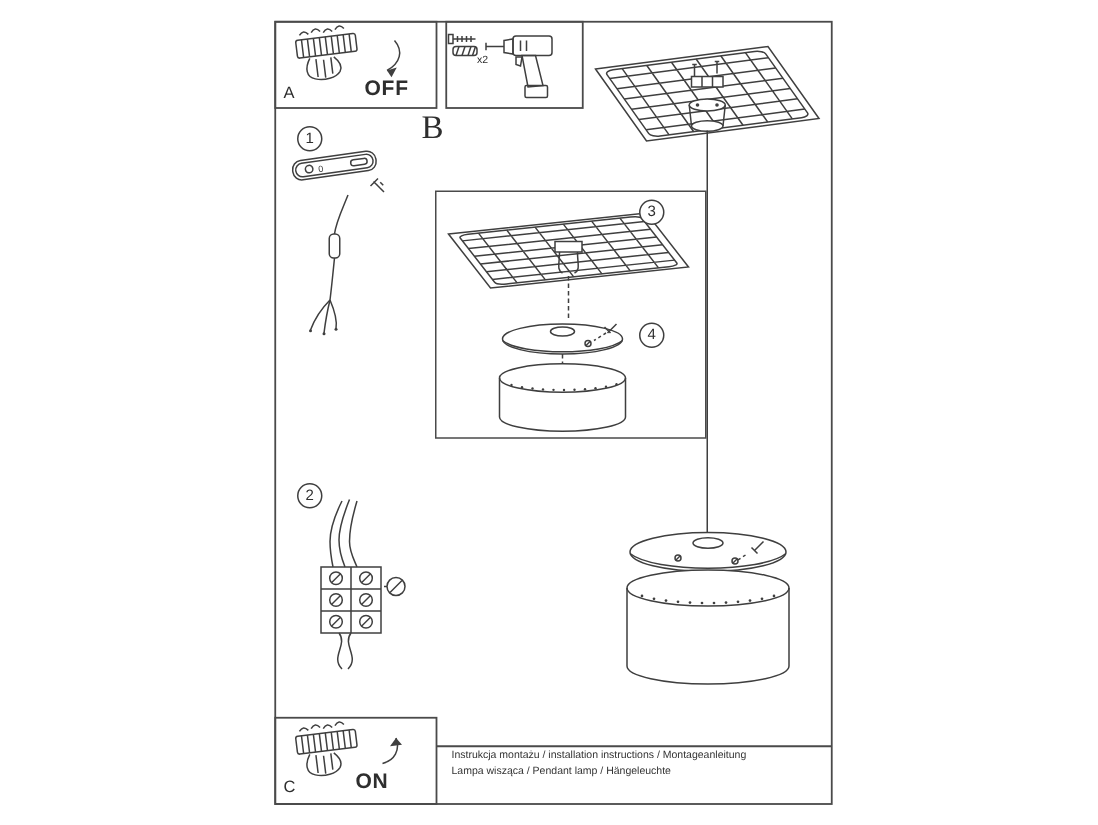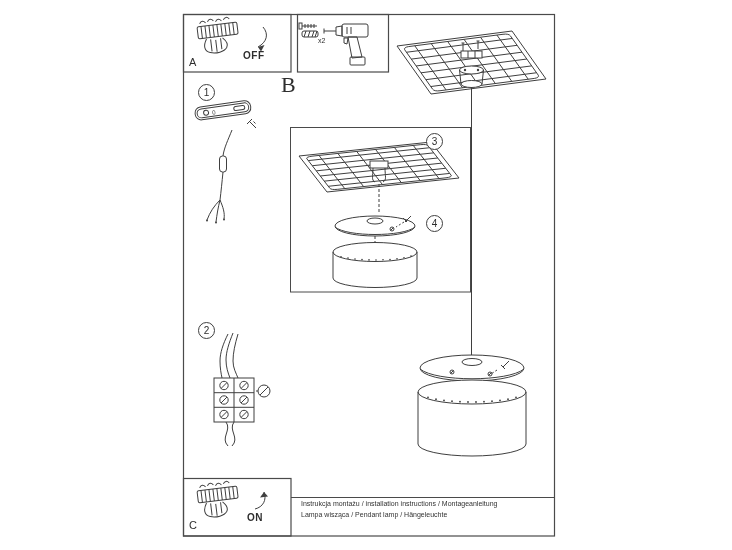--- a/index.html
+++ b/index.html
@@ -1,21 +1,21 @@
 <!DOCTYPE html>
 <html><head>
 <meta charset="utf-8">
 <style>
   html,body{margin:0;padding:0;background:#ffffff;}
   .stage{position:relative;width:732px;height:550px;background:#ffffff;overflow:hidden;
          font-family:"Liberation Sans",sans-serif;color:#2e2e2e;}
   .art{position:absolute;left:0;top:0;z-index:1;}
   .label{position:absolute;z-index:2;white-space:nowrap;}
   .corner-letter{font-size:11px;}
-  .switch-word{font-size:10px;font-weight:bold;letter-spacing:0.5px;}
+  .switch-word{font-size:14px;font-weight:bold;letter-spacing:0.5px;}
   .section-letter{font-size:22px;font-family:"Liberation Serif",serif;}
   .qty{font-size:7px;}
   .footer-line{font-size:7px;color:#333;}
   .stepnum{position:absolute;z-index:2;width:15px;height:15px;border:1px solid #3f3f3f;
            border-radius:50%;font-size:10px;line-height:15px;text-align:center;background:#fff;}
 </style>
 </head>
 <body>
 
 <div class="stage">
@@ -216,18 +216,18 @@
   <span class="label qty" style="left:318px;top:37px;">x2</span>
 
   <span class="label section-letter" style="left:281px;top:72px;">B</span>
 
   <div class="stepnum" style="left:198px;top:84px;">1</div>
   <div class="stepnum" style="left:198px;top:322px;">2</div>
   <div class="stepnum" style="left:426px;top:133px;">3</div>
   <div class="stepnum" style="left:426px;top:215px;">4</div>
 
   <span class="label corner-letter" style="left:189px;top:519px;">C</span>
-  <span class="label switch-word" style="left:247px;top:512px;">ON</span>
+  <span class="label switch-word" style="left:237px;top:512px;">ON</span>
 
   <span class="label footer-line" style="left:301px;top:500px;">Instrukcja montażu / installation instructions / Montageanleitung</span>
   <span class="label footer-line" style="left:301px;top:511px;">Lampa wisząca / Pendant lamp / Hängeleuchte</span>
 
 </div>
 
 </body></html>

